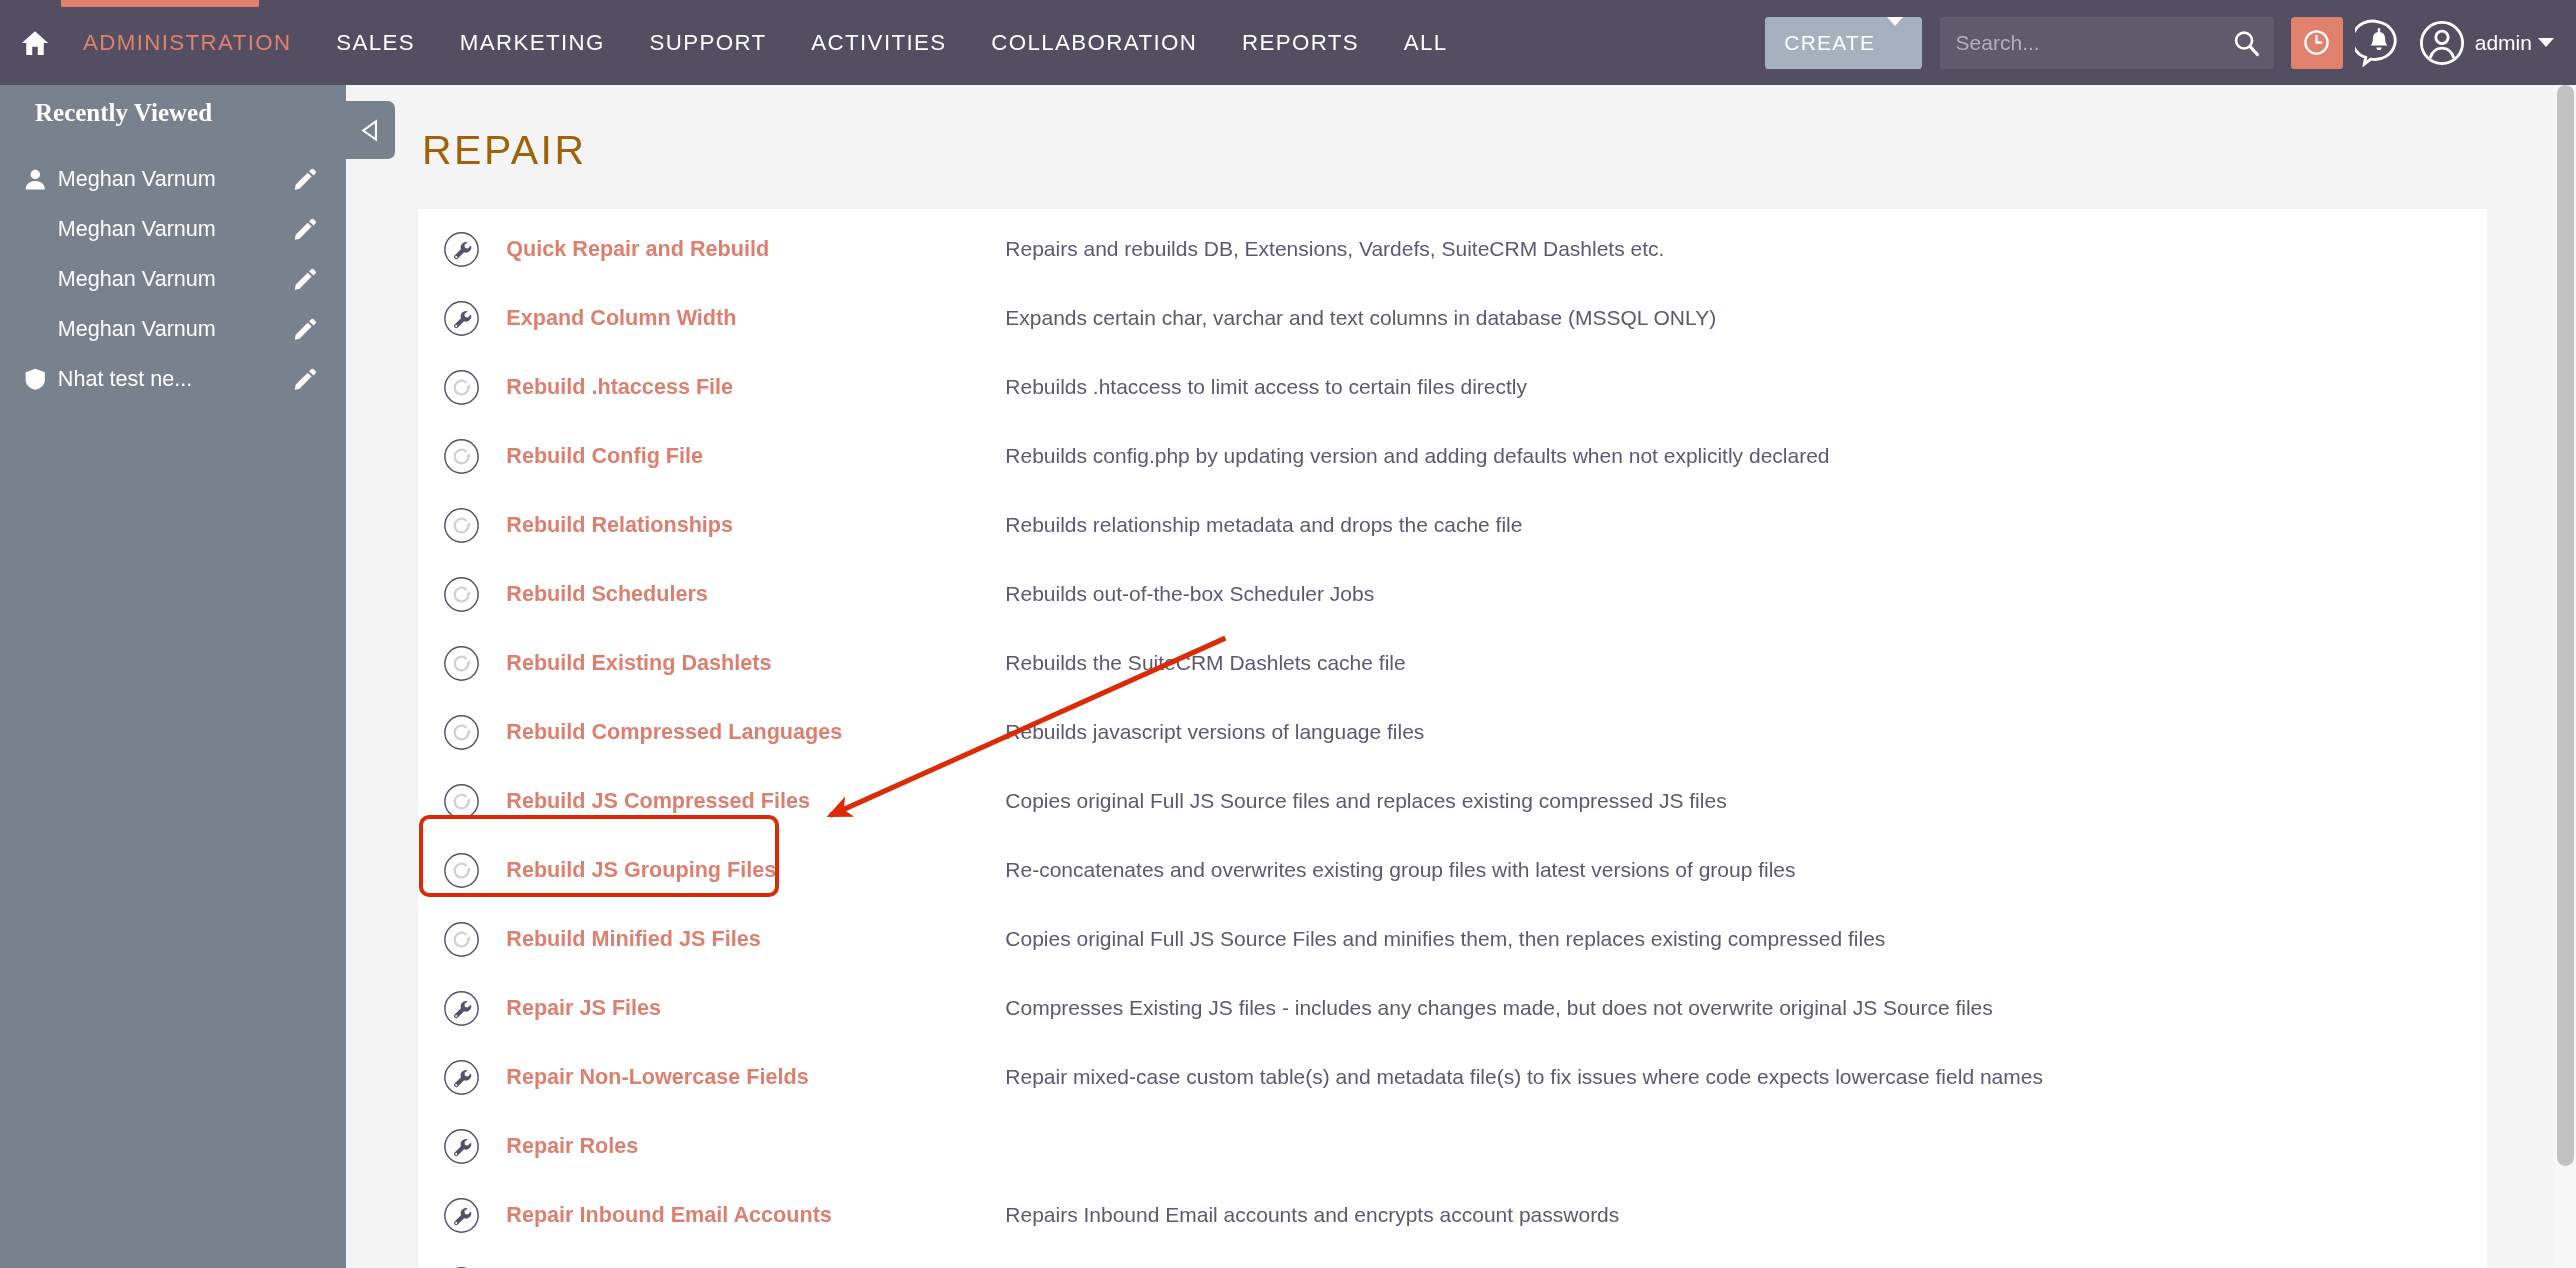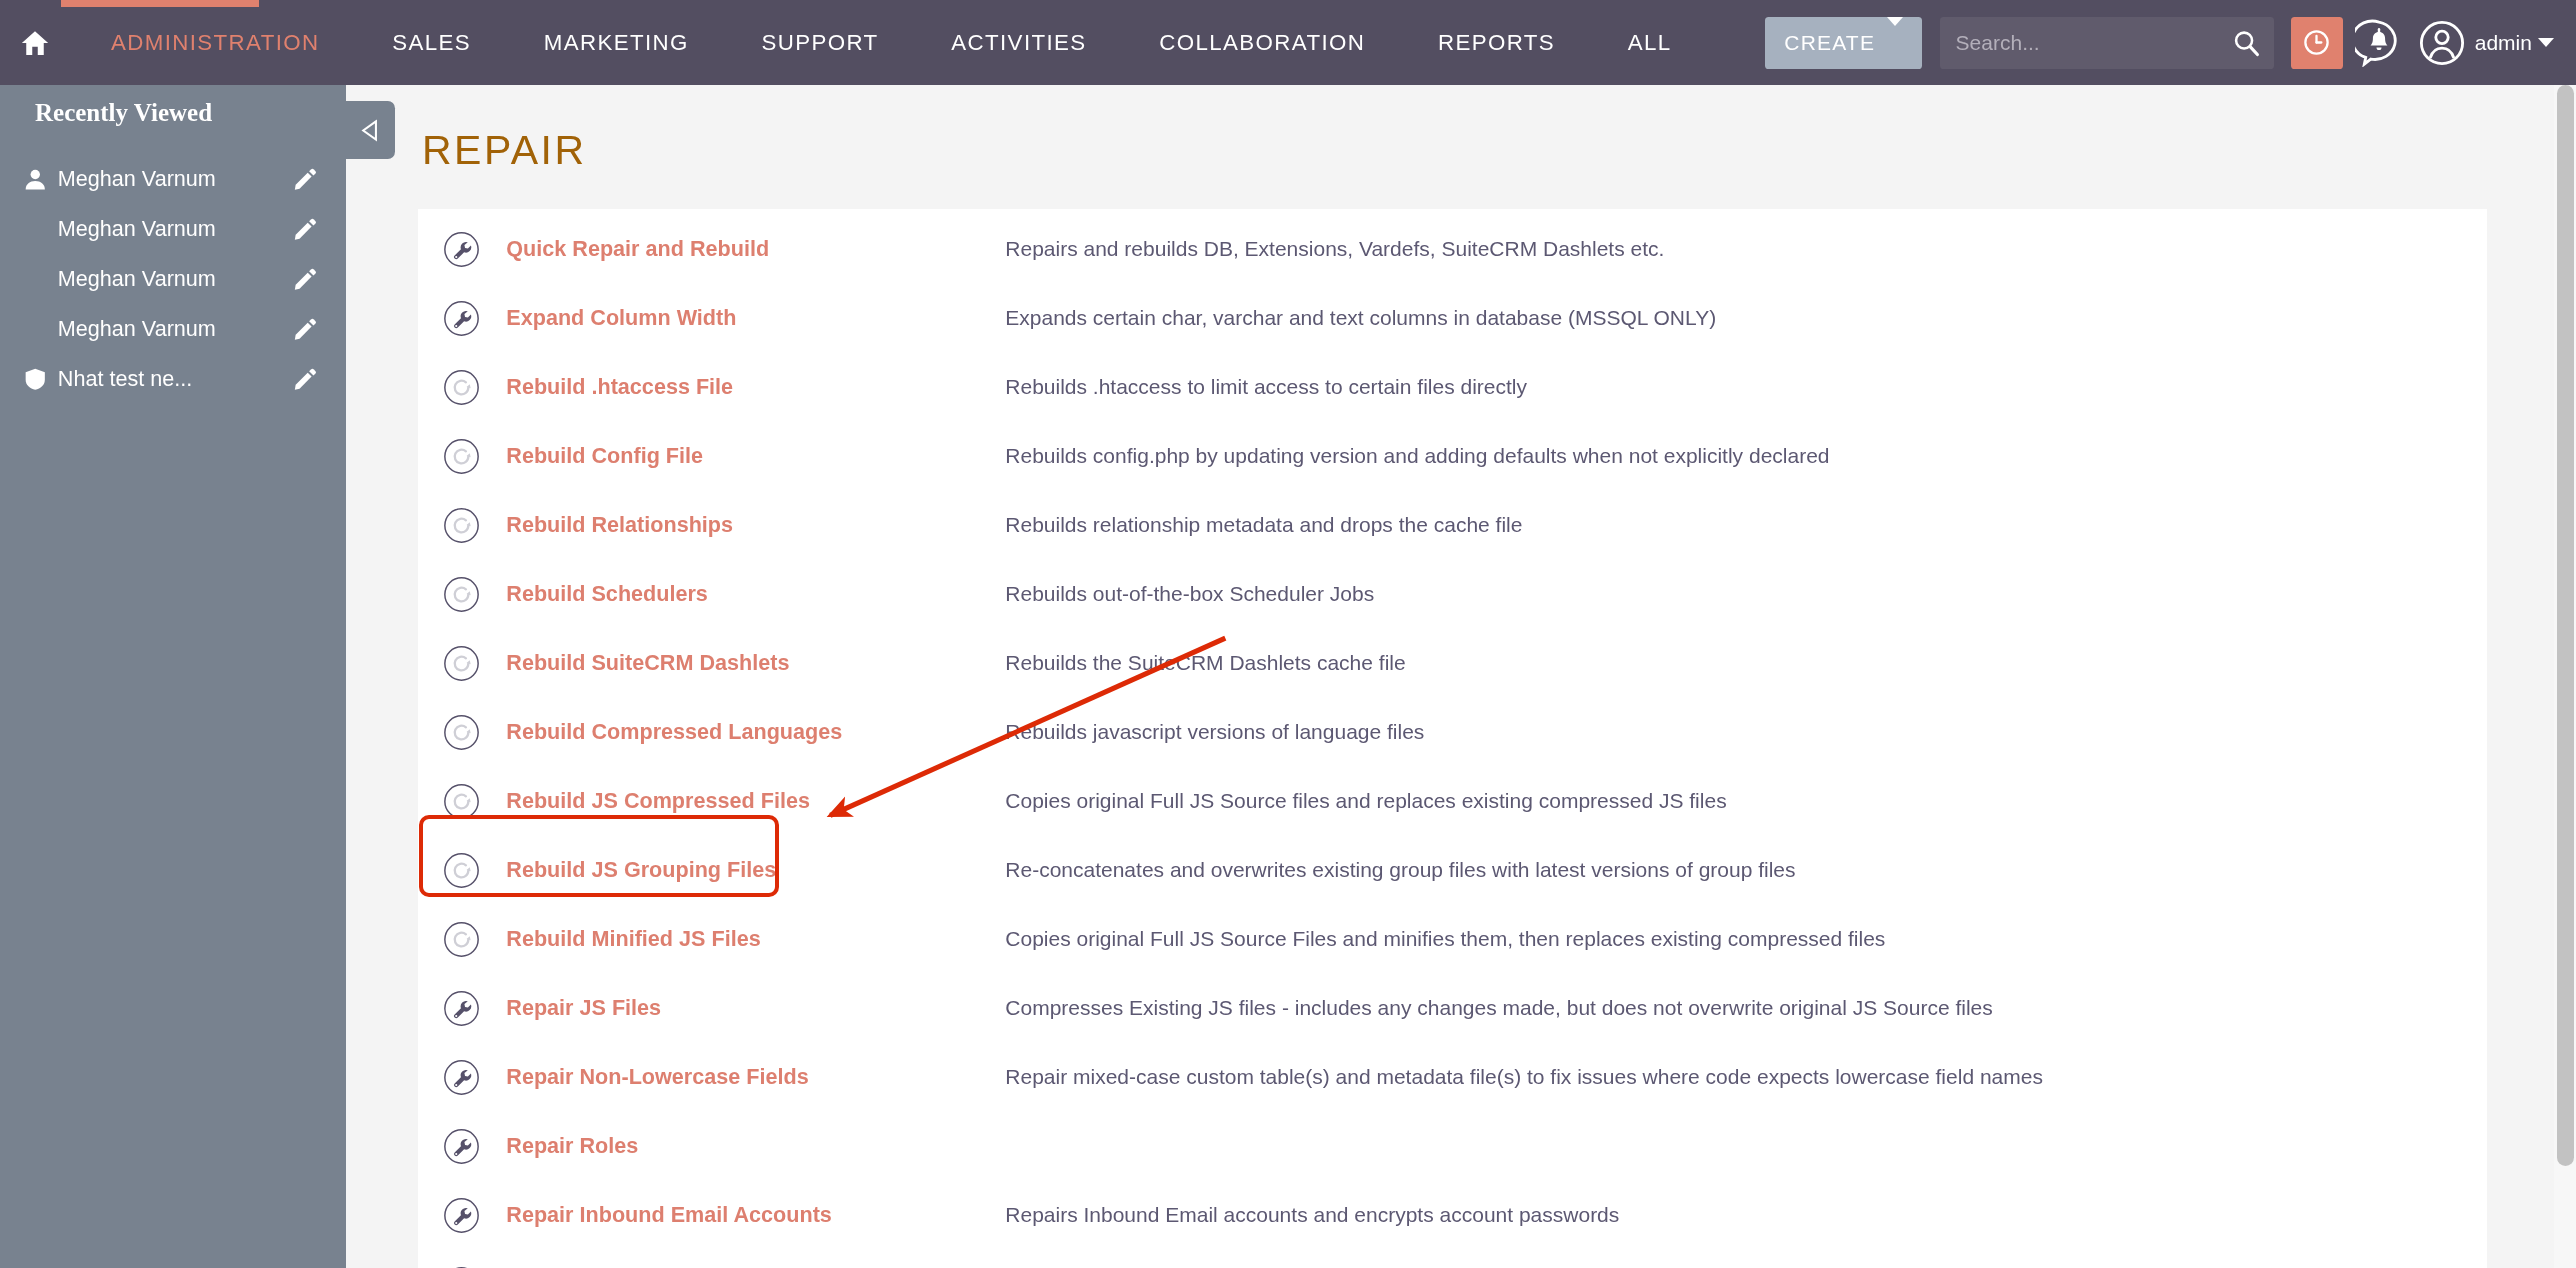--- a/index.html
+++ b/index.html
@@ -15,21 +15,20 @@
   
   #topnav {
     position: absolute;
     top: 0; left: 0;
     width: 2576px;
     height: 85px;
     background: #534e61;
     display: flex;
     align-items: center;
     z-index: 40;
-    gap: 28px;
   }
   .nav-active-bar {
     position: absolute;
     top: 0;
     left: 61px;
     width: 198px;
     height: 6.5px;
     background: #e0816e;
   }
   #home-btn {
@@ -493,21 +492,21 @@
         <div class="row-desc">Rebuilds out-of-the-box Scheduler Jobs</div>
       </div>
       <div class="repair-row">
         <div class="row-icon-cell">
           <svg width="37" height="37" viewBox="0 0 40 40">
     <circle cx="20" cy="20" r="18" fill="none" stroke="#56516a" stroke-width="1.6"></circle>
     <path d="M27.4 20 a7.4 7.4 0 1 1 -2.6 -5.6" fill="none" stroke="#cfcfd6" stroke-width="2.5" stroke-linecap="round"></path>
     <path d="M27.9 20.6 L25.6 16.8 L29.9 16.4 Z" fill="#cfcfd6" transform="rotate(82 27.4 18.6)"></path>
   </svg>
         </div>
-        <div class="row-name">Rebuild SuiteCRM Dashlets</div>
+        <div class="row-name">Rebuild Existing Dashlets</div>
         <div class="row-desc">Rebuilds the SuiteCRM Dashlets cache file</div>
       </div>
       <div class="repair-row">
         <div class="row-icon-cell">
           <svg width="37" height="37" viewBox="0 0 40 40">
     <circle cx="20" cy="20" r="18" fill="none" stroke="#56516a" stroke-width="1.6"></circle>
     <path d="M27.4 20 a7.4 7.4 0 1 1 -2.6 -5.6" fill="none" stroke="#cfcfd6" stroke-width="2.5" stroke-linecap="round"></path>
     <path d="M27.9 20.6 L25.6 16.8 L29.9 16.4 Z" fill="#cfcfd6" transform="rotate(82 27.4 18.6)"></path>
   </svg>
         </div>

